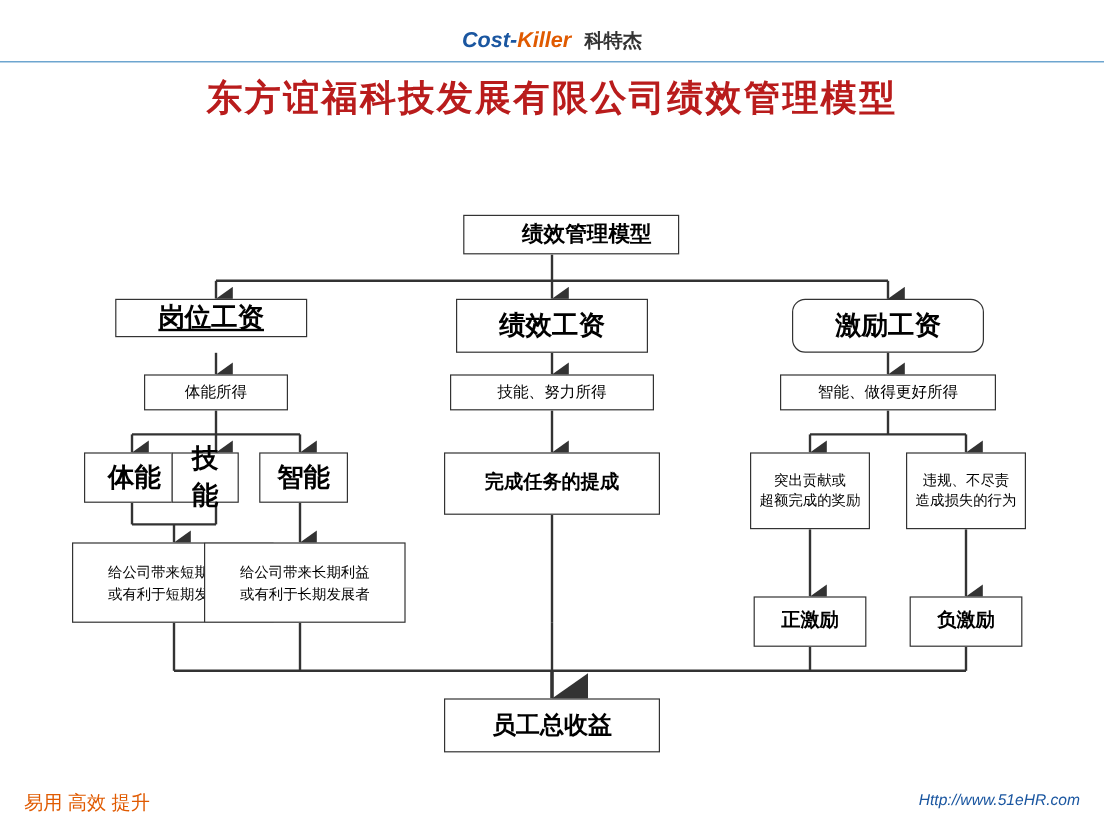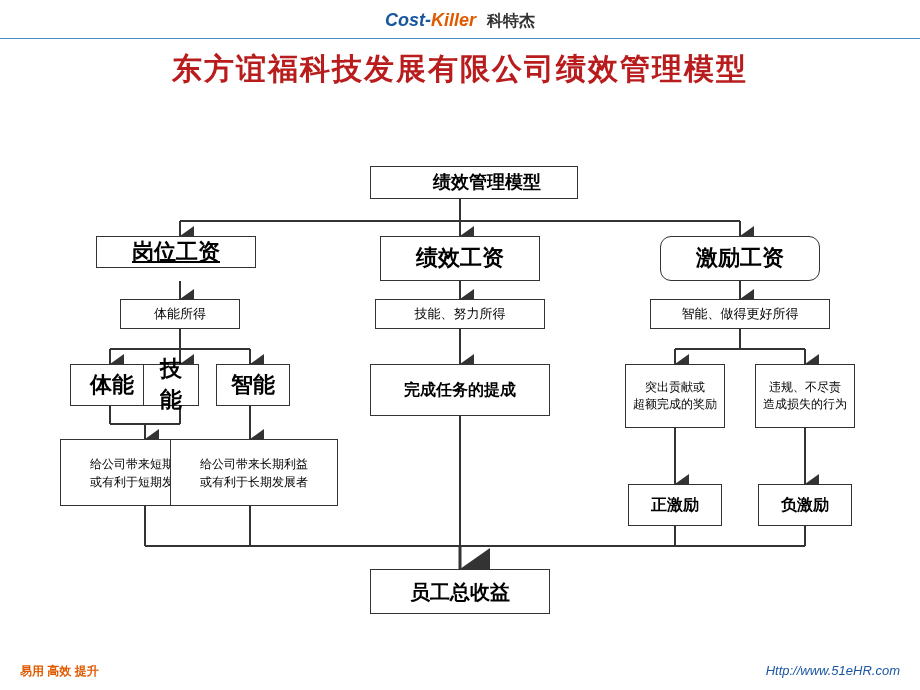--- a/index.html
+++ b/index.html
@@ -8,21 +8,21 @@
       height: 690px;
       background: #fff;
       font-family: 'SimHei', 'Microsoft YaHei', Arial, sans-serif;
       overflow: hidden;
       position: relative;
     }
 
     
     .header {
       width: 100%;
-      padding: 10px 0 6px;
+      padding: 23px 0 6px;
       text-align: center;
       border-bottom: 1px solid #4a90c4;
       margin-bottom: 4px;
     }
     .brand {
       font-size: 18px;
       font-weight: bold;
     }
     .brand-cost { color: #1a56a0; font-style: italic; }
     .brand-killer { color: #e05a00; font-style: italic; }
@@ -76,22 +76,22 @@
       position: absolute;
       bottom: 10px;
       left: 0;
       right: 0;
       display: flex;
       justify-content: space-between;
       padding: 0 20px;
     }
     .footer-left {
       color: #e05a00;
-      font-size: 12px;
-      font-weight: bold;
+      font-size: 16px;
+      font-weight: normal;
     }
     .footer-right {
       color: #1a56a0;
       font-size: 13px;
       font-style: italic;
     }
 
     
     .diagram svg {
       position: absolute;
@@ -173,21 +173,21 @@
 
     <line x1="645" y1="420" x2="645" y2="440" stroke="#333" stroke-width="2"></line>
 
     <line x1="775" y1="420" x2="775" y2="440" stroke="#333" stroke-width="2"></line>
 
     <line x1="115" y1="440" x2="775" y2="440" stroke="#333" stroke-width="2"></line>
 
     <line x1="430" y1="440" x2="430" y2="463" stroke="#333" stroke-width="3" marker-end="url(#arrowDownBig)"></line>
   </svg>
 
-  <div class="box box-medium" style="left:340px; top:60px; width:208px; height:33px;padding-left:32px;">
+  <div class="box box-medium" style="left:356px; top:60px; width:180px; height:33px;padding-left:32px;">
     <span>绩效管理模型</span>
   </div>
 
   <div class="box box-large" style="left:66px; top:130px; width:160px; height:32px;text-decoration:underline;">
     <span>岗位工资</span>
   </div>
   <div class="box box-large" style="left:350px; top:130px; width:160px; height:45px;">
     <span>绩效工资</span>
   </div>
   <div class="box box-large" style="left:630px; top:130px; width:160px; height:45px;border-radius:11px;">

